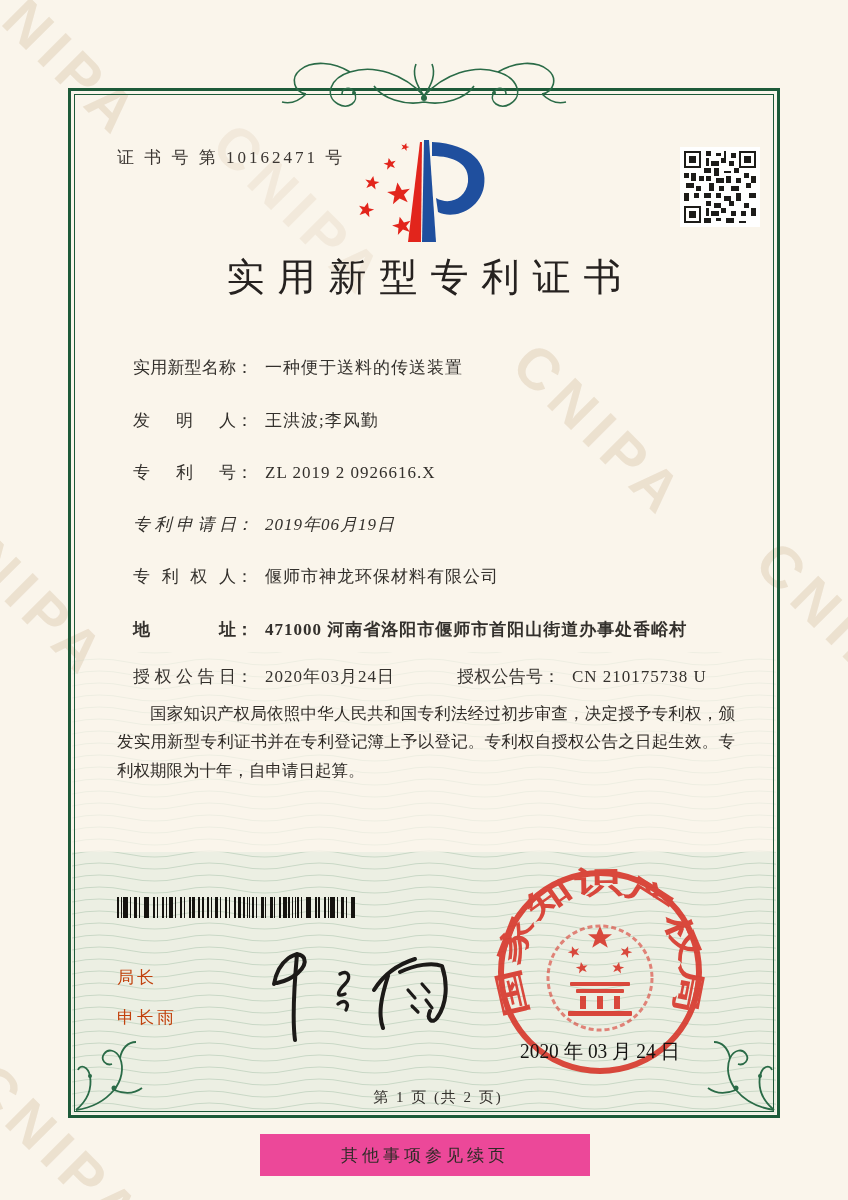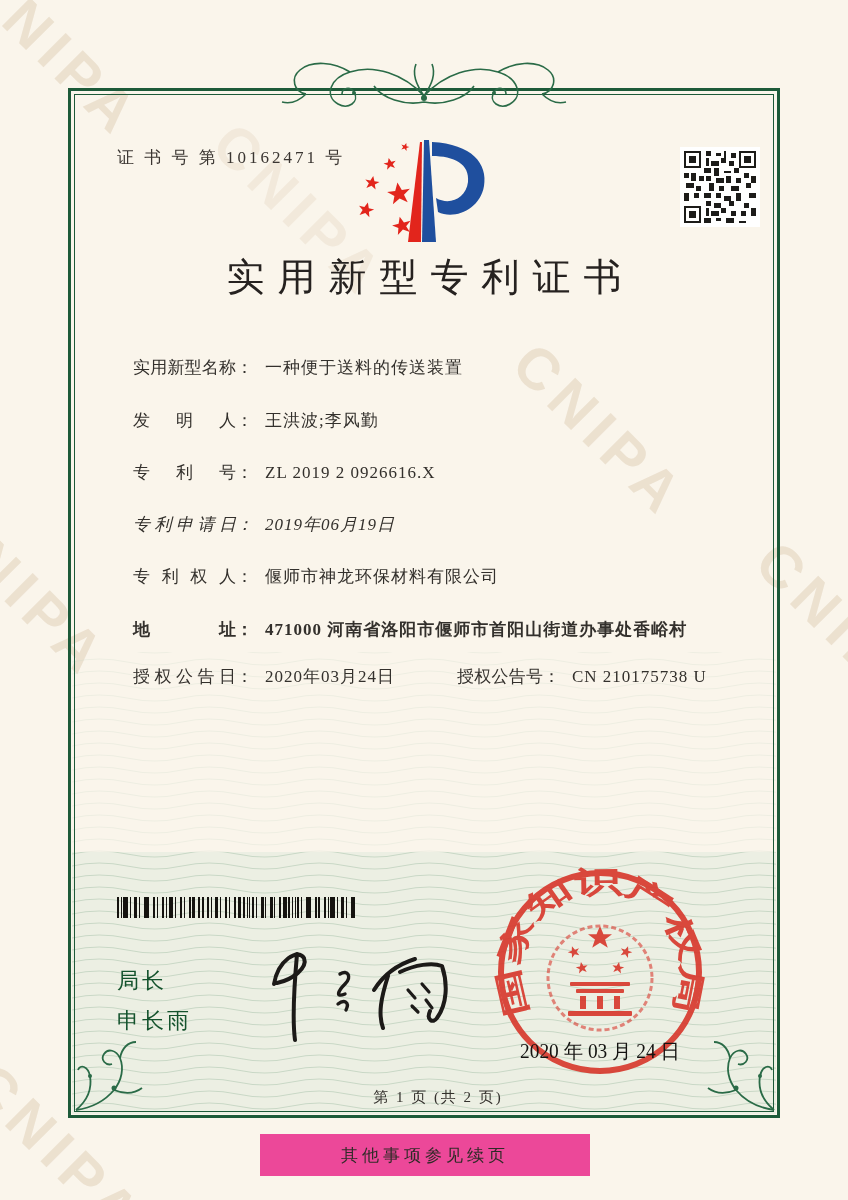--- a/index.html
+++ b/index.html
@@ -69,21 +69,21 @@
   .paragraphs p { text-indent:2em; }
   .barcode {
     position:absolute; left:117px; top:897px; width:238px; height:21px; z-index:3;
     background-image:
       repeating-linear-gradient(90deg,#15130f 0 2px,transparent 2px 4px,#15130f 4px 5px,transparent 5px 9px),
       repeating-linear-gradient(90deg,transparent 0 6px,#15130f 6px 9px,transparent 9px 17px,#15130f 17px 18px,transparent 18px 23px);
   }
   .sig-title, .sig-name {
     position:absolute; left:117px; z-index:3;
     font-family:"Liberation Sans","DejaVu Sans",sans-serif;
-    font-size:22px; letter-spacing:3px; color:#14532d;
+    font-size:17px; letter-spacing:3px; color:#c2410c;
   }
   .sig-title { top:966px; }
   .sig-name  { top:1006px; }
   .signature-svg { position:absolute; left:258px; top:938px; z-index:4; }
   .seal { position:absolute; left:494px; top:866px; width:212px; height:212px; z-index:4; }
   .page-number {
     position:absolute; left:0; top:1088px; width:848px; z-index:3;
     text-align:center; font-size:15px; letter-spacing:2px; color:#33302c;padding-left:28px;
   }
   .cont-box {
@@ -270,20 +270,21 @@
   <span class="flabel">专利权人</span><span class="fcolon">：</span><span class="fvalue">偃师市神龙环保材料有限公司</span>
 </div>
 <div class="field-row" style="top:618px;font-weight:bold;">
   <span class="flabel">地址</span><span class="fcolon">：</span><span class="fvalue">471000 河南省洛阳市偃师市首阳山街道办事处香峪村</span>
 </div>
 <div class="field-row" style="top:665px;">
   <span class="flabel">授权公告日</span><span class="fcolon">：</span><span class="fvalue">2020年03月24日</span><span class="flabel2">授权公告号</span><span class="fcolon">：</span><span class="fvalue2">CN 210175738 U</span>
 </div>
 
 <div class="paragraphs">
+  <p>国家知识产权局依照中华人民共和国专利法经过初步审查，决定授予专利权，颁发实用新型专利证书并在专利登记簿上予以登记。专利权自授权公告之日起生效。专利权期限为十年，自申请日起算。</p>
 </div>
 
 <div class="barcode"></div>
 
 <div class="sig-title">局长</div>
 <div class="sig-name">申长雨</div>
 
 <svg class="signature-svg" width="210" height="110" viewBox="0 0 210 110">
   <g fill="none" stroke="#1c1a18" stroke-width="4" stroke-linecap="round" stroke-linejoin="round">
     <path d="M16 46 C20 22 40 10 46 20 C50 30 34 42 19 45"></path>

